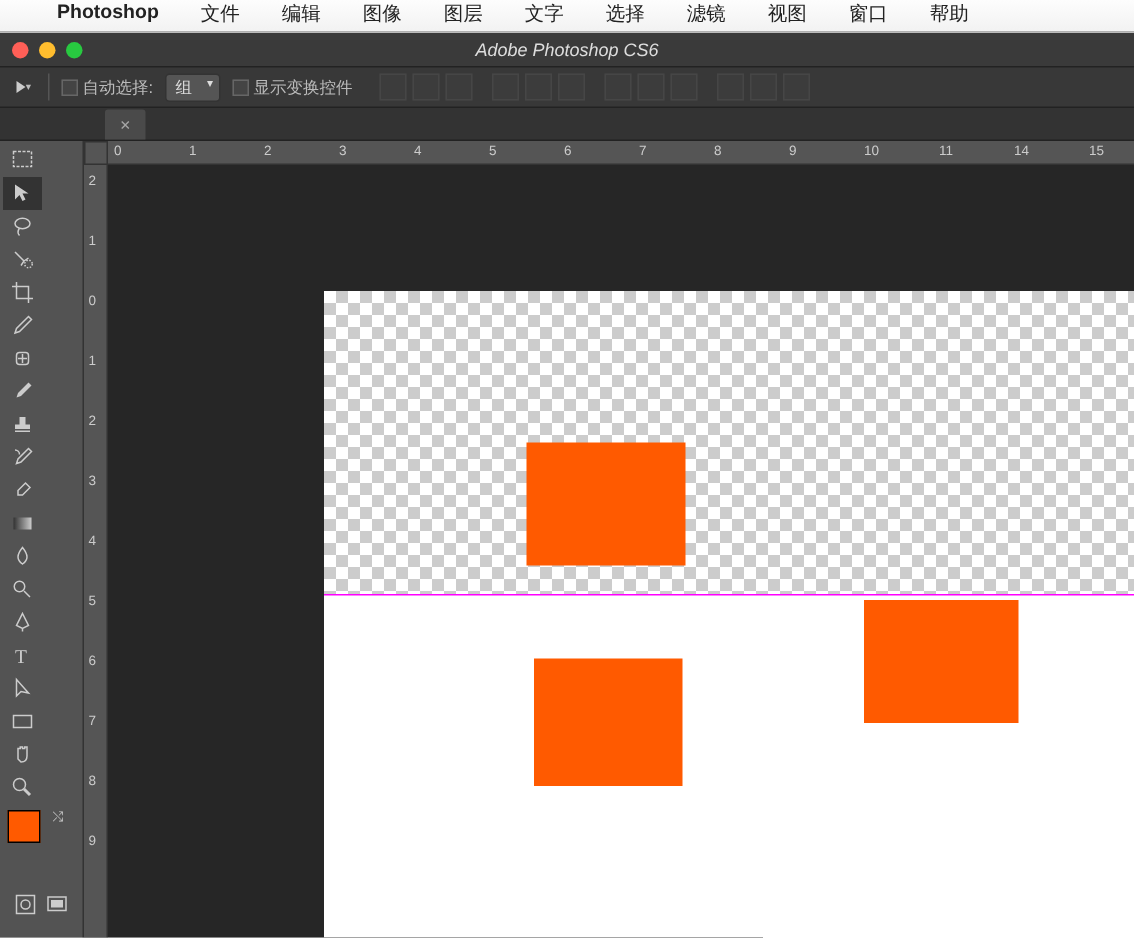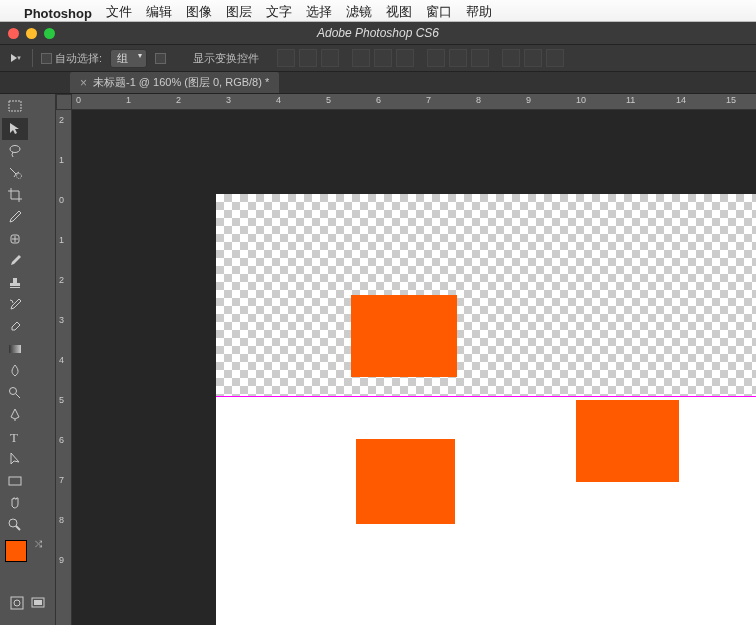--- a/index.html
+++ b/index.html
@@ -1,18 +1,18 @@
 <!DOCTYPE html>
 <html><head>
 <meta charset="utf-8">
 <style>
 * { margin: 0; padding: 0; box-sizing: border-box; }
 body { font-family: -apple-system, "Helvetica Neue", Arial, sans-serif; font-size: 11px; background: #535353; color: #ccc; width: 756px; height: 625px; overflow: hidden; }
 
-.menubar { height: 22px; background: linear-gradient(#fdfdfd, #f2f2f2); border-bottom: 1px solid #bbb; display: flex; align-items: flex-end; padding-left: 10px; gap: 14px; color: #222; font-size: 13px; }
+.menubar { height: 22px; background: linear-gradient(#fdfdfd, #f2f2f2); border-bottom: 1px solid #bbb; display: flex; align-items: flex-start; padding-left: 10px; gap: 28px; color: #222; font-size: 13px; }
 .menubar .apple { font-size: 14px; }
 .menubar .appname { font-weight: bold; }
 
 .titlebar { height: 22px; background: #3a3a3a; display: flex; align-items: center; position: relative; font-style: italic; }
 .traffic { display: flex; gap: 7px; padding-left: 8px; }
 .light { width: 11px; height: 11px; border-radius: 50%; }
 .red { background: #ff5f57; }
 .yellow { background: #ffbd2e; }
 .green { background: #28c940; }
 .titlebar .title { position: absolute; left: 50%; transform: translateX(-50%); color: #ddd; font-size: 12px; }
@@ -98,21 +98,21 @@
   <div class="opt-icon">
       <div class="arrow-right"></div>
       <sub style="font-size:7px;">▾</sub>
     </div>
   <div style="width:1px;height:18px;background:#555;"></div>
   <label style="display:flex;align-items:center;">
     <span class="checkbox"></span>
       <span>自动选择:</span>
   </label>
   <div class="select">组</div>
-  <label style="display:flex;align-items:center;gap:24px;">
+  <label style="display:flex;align-items:center;">
     <span class="checkbox"></span>
       <span>显示变换控件</span>
   </label>
   <div class="align-icons">
     <div class="aicon"></div>
     <div class="aicon"></div>
     <div class="aicon"></div>
     <div style="width:5px"></div>
     <div class="aicon"></div>
     <div class="aicon"></div>
@@ -124,21 +124,20 @@
     <div style="width:5px"></div>
     <div class="aicon"></div>
     <div class="aicon"></div>
     <div class="aicon"></div>
   </div>
 </div>
 
 <div class="tabrow">
   <div class="tab">
     <span class="tab-close">×</span>
-    <span>未标题-1 @ 160% (图层 0, RGB/8) *</span>
   </div>
 </div>
 
 <div class="workspace">
   <div class="toolbox">
     <div class="tool">
         <svg viewBox="0 0 16 16">
           <rect x="2" y="2" width="12" height="10" fill="none" stroke="#ccc" stroke-dasharray="2,1"></rect>
         </svg>
       </div>

